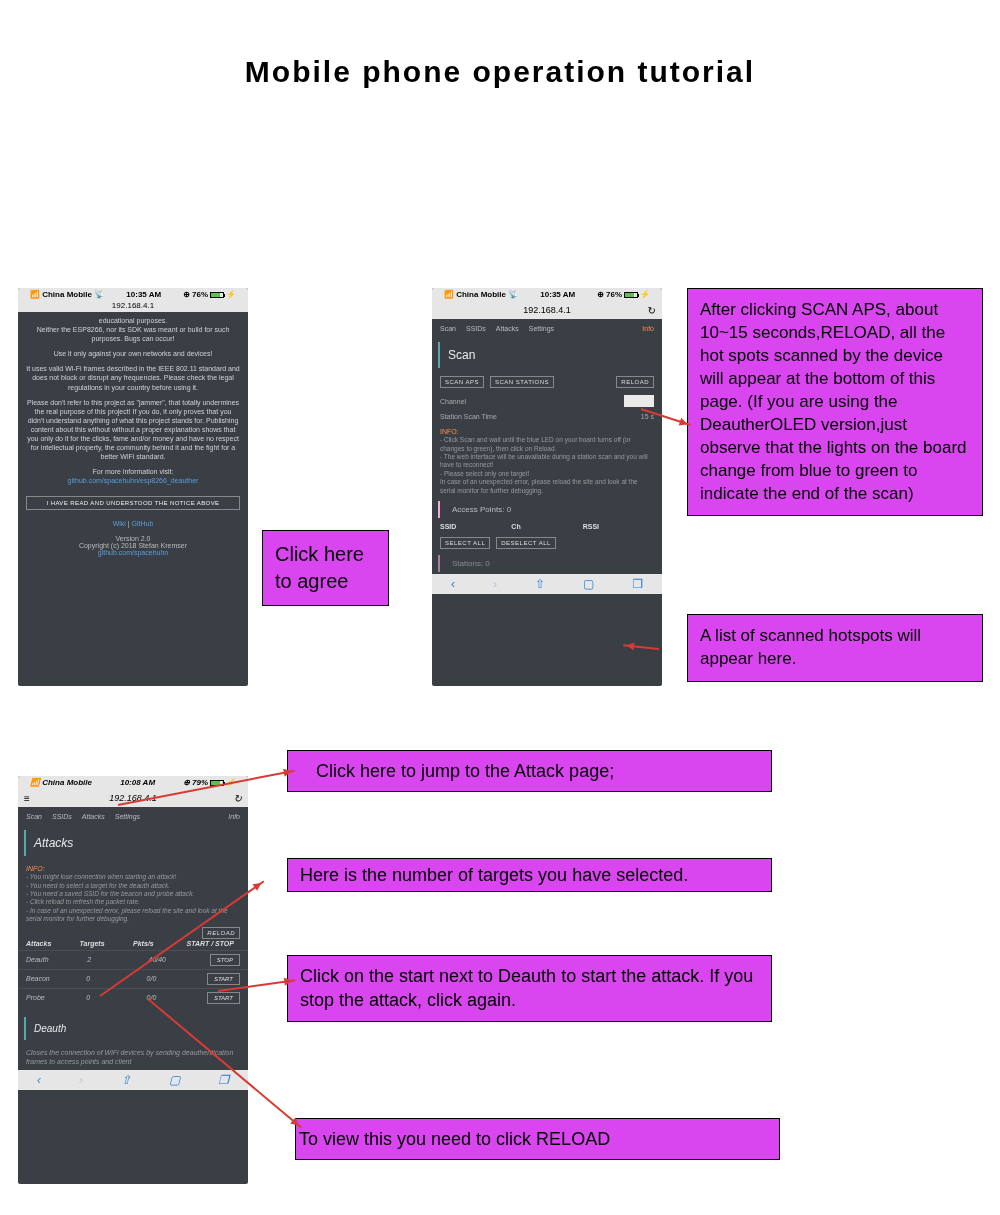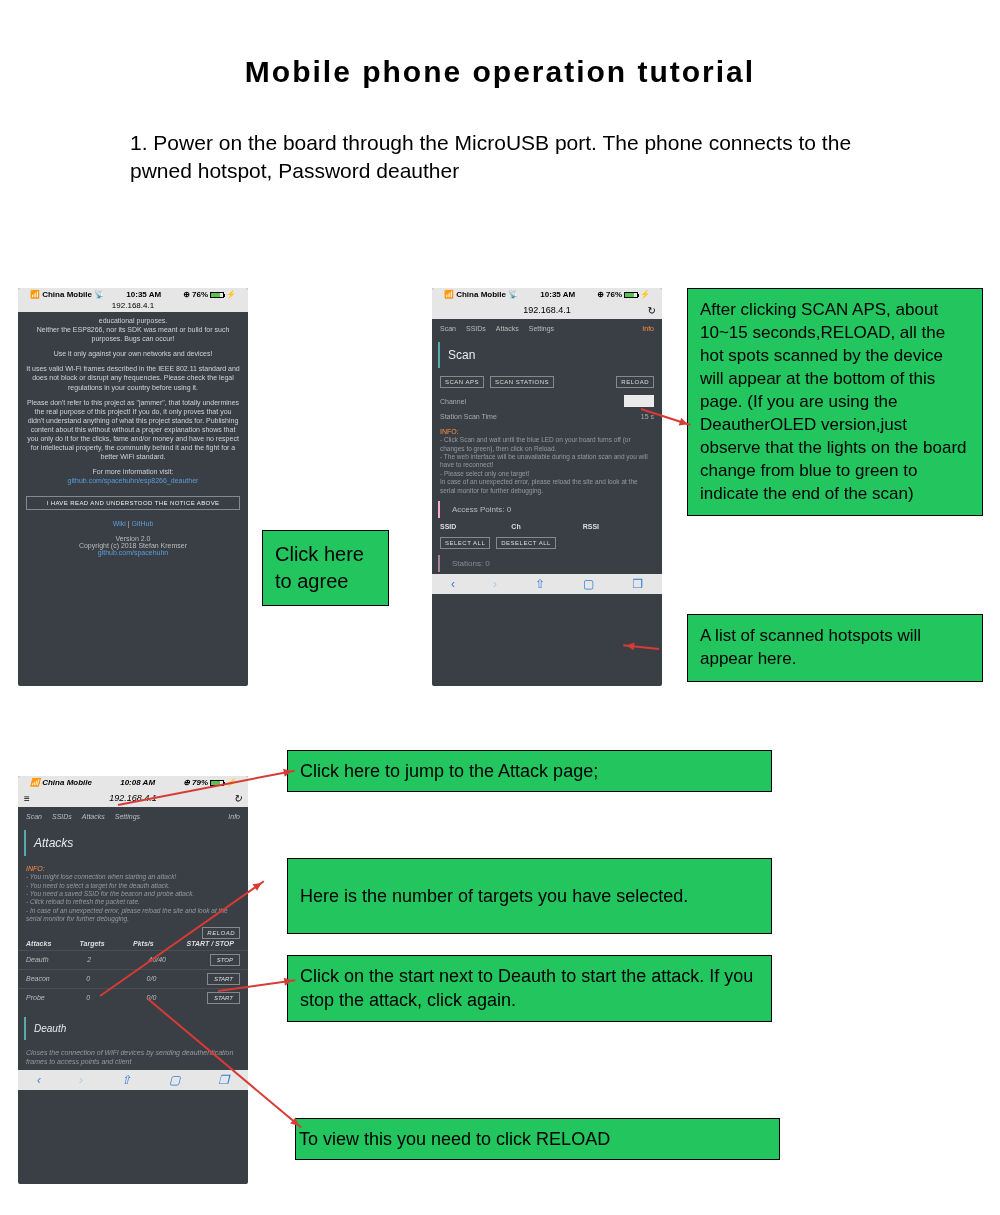--- a/index.html
+++ b/index.html
@@ -92,41 +92,40 @@
   .tblrow .sbtn { border:1px solid #888; color:#ddd; font-size:6px; padding:2px 6px; flex:0 0 auto;}
   .tblhead { display:flex; padding:3px 8px; font-size:7px; color:#ddd; font-weight:bold;}
   .tblhead span{flex:1;}
   .footer-text { text-align:center; font-size:7px; color:#bbb; padding:4px;}
   .footer-text a { color:#5b9dd9;}
 
   
   .annot {
     position: absolute;
     border: 1.5px solid #000;
-    background: #22c55e;
+    background: #d946ef;
     padding: 10px 12px;
     font-size: 18px;
     line-height: 1.35;
   }
   .annot.small { font-size: 20px; }
   .redline { position:absolute; background:#d83a34; height:2px; transform-origin:left center; z-index:5;}
   .redline::after{content:"";position:absolute; right:-1px; top:-3px; border:4px solid transparent; border-left:8px solid #d83a34;}
 
   
   .p1body { text-align:center; padding:4px 8px; font-size:7px; color:#d0d2d5; line-height:1.3;}
   .p1body .link { color:#5b9dd9;}
   .p1rule { margin:6px 8px; border:1px solid #888; text-align:center; padding:3px; font-size:6px; letter-spacing:0.4px; color:#eee;}
 </style>
 </head>
 <body>
 
 <div class="title">Mobile phone operation tutorial</div>
 
 <div class="intro">
-  <p>1. Power on the board through the MicroUSB port. The phone connects to the pwned hotspot, Password deauther</p>
 </div>
 
 <div class="phone" style="left:18px; top:288px; height:398px;">
   <div class="statbar">
     <span>📶 <span>China Mobile</span> 📡</span>
     <span class="mid">10:35 AM</span>
     <span class="right">⊕ <span>76%</span><span class="batt"></span>⚡</span>
   </div>
   <div style="background:#e6e6e6;color:#000;text-align:center;font-size:8px;padding-bottom:2px;">192.168.4.1</div>
   <div class="p1body">
@@ -272,21 +271,21 @@
   <div class="info-block" style="font-size:7px;">Closes the connection of WiFi devices by sending deauthentication frames to access points and client</div>
   <div class="bottomnav">
     <span>‹</span>
     <span style="opacity:.3">›</span>
     <span>⇧</span>
     <span>▢</span>
     <span>❐</span>
   </div>
 </div>
 
-<div class="annot" style="left:287px; top:750px; width:485px; font-size:18px; padding:8px 12px;">Click here to jump to the Attack page;</div>
-<div class="annot" style="left:287px; top:858px; width:485px; font-size:18px; padding:25px 12px;">Here is the number of targets you have selected.</div>
+<div class="annot" style="left:287px; top:750px; width:485px; font-size:18px; padding:8px 28px;">Click here to jump to the Attack page;</div>
+<div class="annot" style="left:287px; top:858px; width:485px; font-size:18px; padding:4px 12px;">Here is the number of targets you have selected.</div>
 <div class="annot" style="left:287px; top:955px; width:485px; font-size:18px; padding:8px 12px;">Click on the start next to Deauth to start the attack. If you stop the attack, click again.</div>
 <div class="annot" style="left:287px; top:1118px; width:485px; font-size:18px; padding:8px 3px; text-align:left;margin-left:8px;">To view this you need to click RELOAD</div>
 
 <div class="redline" style="left:118px; top:804px; width:180px; transform:rotate(-11deg);"></div>
 <div class="redline" style="left:100px; top:995px; width:200px; transform:rotate(-35deg);"></div>
 <div class="redline" style="left:218px; top:990px; width:78px; transform:rotate(-8deg);"></div>
 <div class="redline" style="left:148px; top:998px; width:200px; transform:rotate(40deg);"></div>
 
 </body></html>

